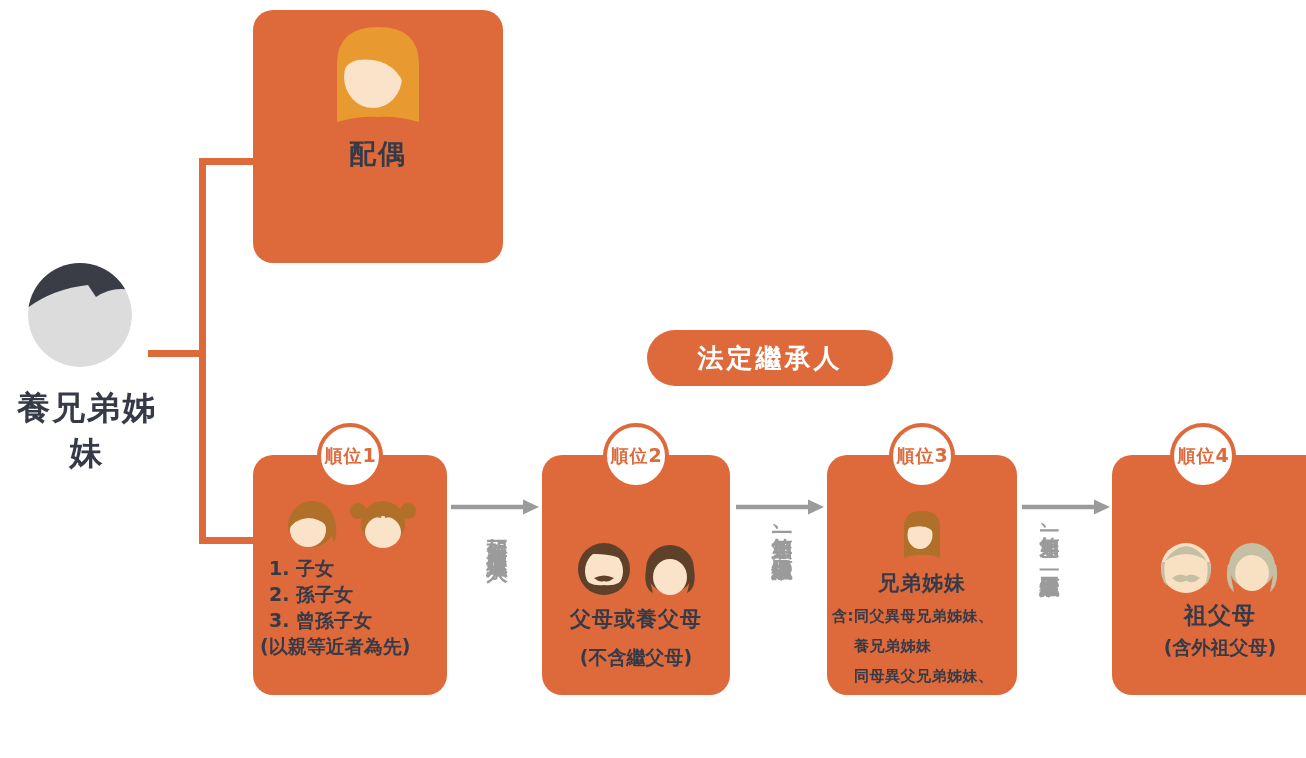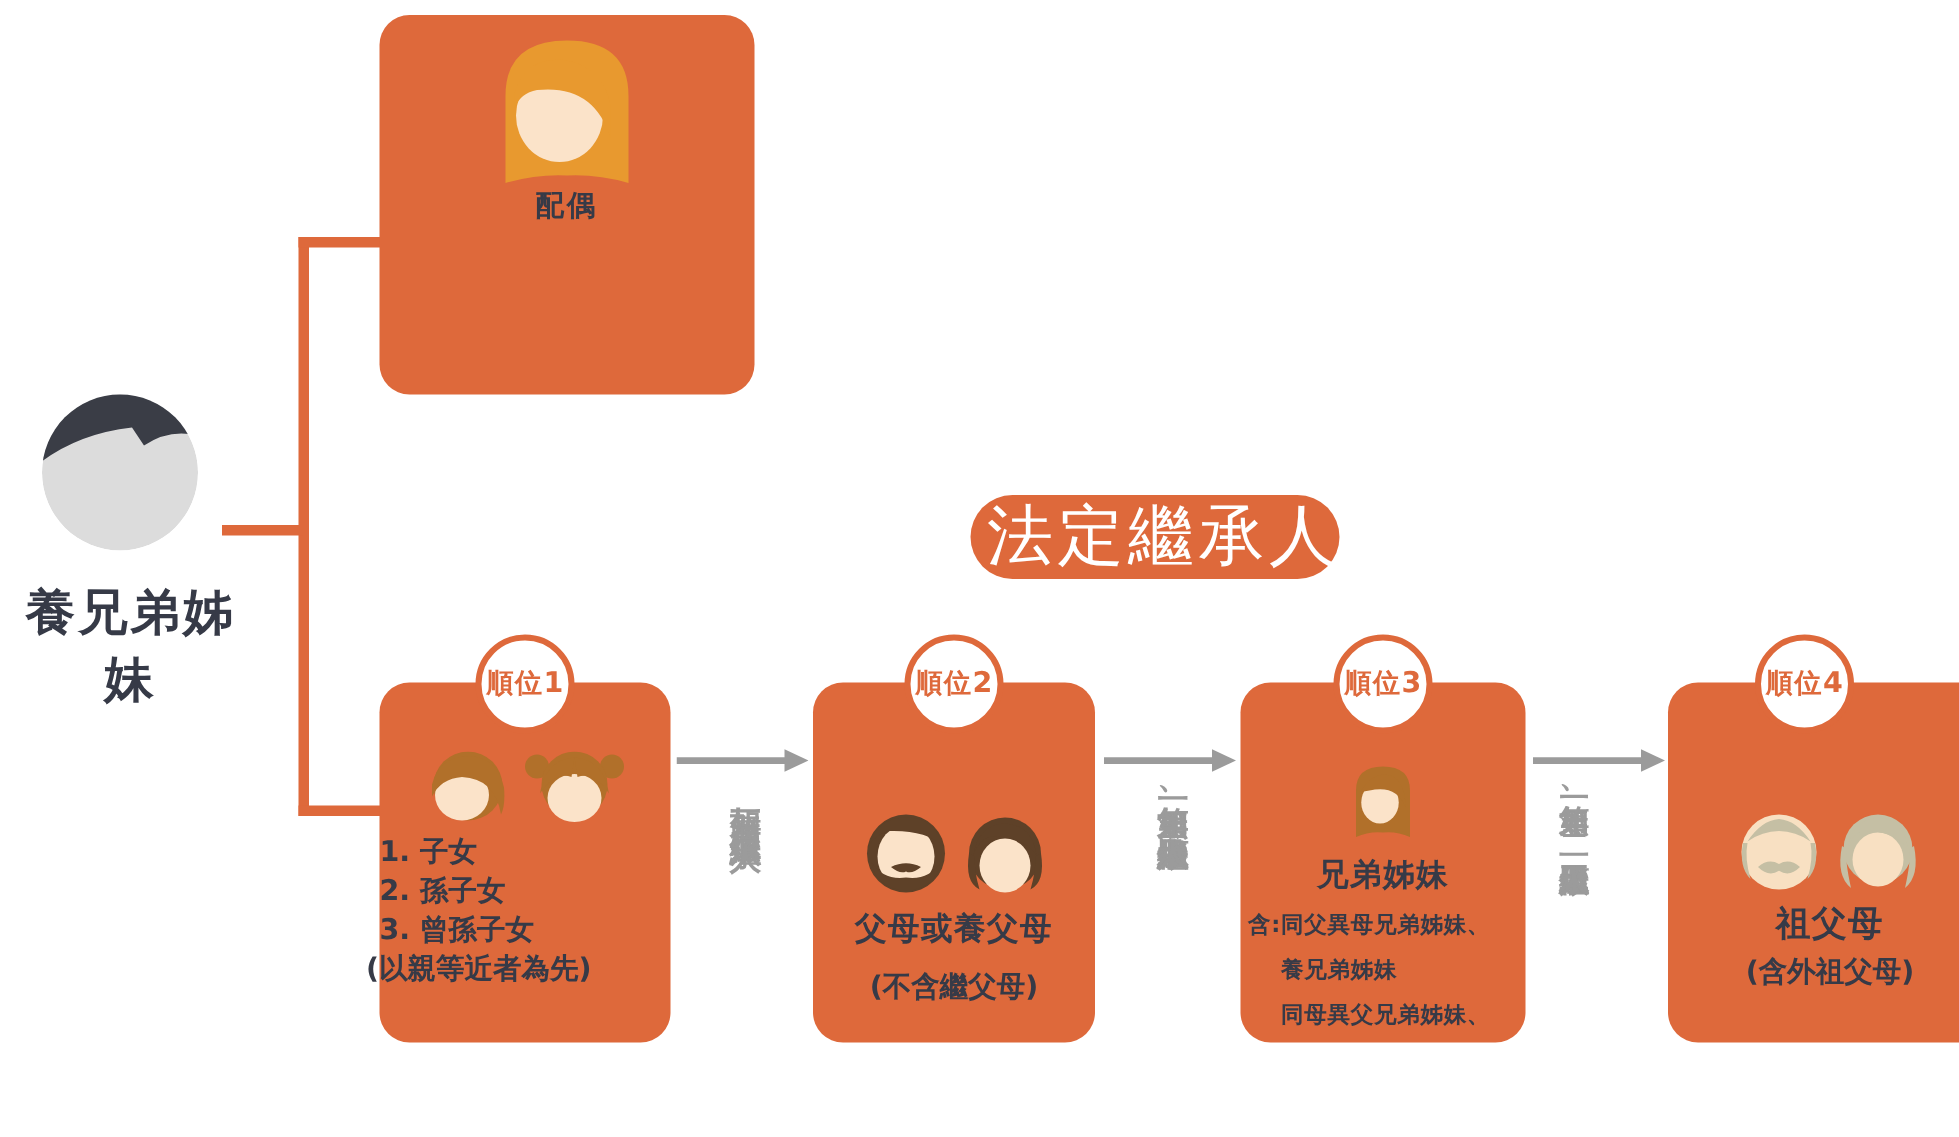--- a/index.html
+++ b/index.html
@@ -12,33 +12,33 @@
   .canvas{
     position:relative;width:1306px;height:758px;background:#fff;overflow:hidden;
     font-family:"DejaVu Sans","Liberation Sans",sans-serif;color:var(--navy);
   }
   .abs{position:absolute;}
   .cline{position:absolute;background:var(--orange);}
   .obox{position:absolute;background:var(--orange);border-radius:20px;}
   .decedent-label{font-size:33px;font-weight:700;text-align:center;letter-spacing:2px;color:var(--navy);}
   .nh-title{margin-top:18px;text-align:center;font-size:35px;font-weight:700;letter-spacing:2px;color:var(--white);}
   .nh-icon{display:flex;justify-content:center;margin-top:10px;}
-  .nh-label{margin-top:0;text-align:center;font-size:19px;font-weight:700;letter-spacing:2px;color:var(--navy);}
+  .nh-label{margin-top:12px;text-align:center;font-size:27px;font-weight:700;letter-spacing:2px;color:var(--navy);}
   .pill{position:absolute;background:var(--orange);border-radius:28px;color:var(--white);
-        font-size:44px;font-weight:400;letter-spacing:3px;text-align:right;line-height:56px;}
+        font-size:26px;font-weight:700;letter-spacing:3px;text-align:center;line-height:56px;}
   .badge{position:absolute;width:58px;height:58px;background:#fff;border:4px solid var(--orange);
          border-radius:50%;display:flex;flex-direction:row;align-items:center;justify-content:center;
          color:var(--orange);font-weight:700;z-index:3;}
   .badge .w{font-size:18px;line-height:1.1;letter-spacing:1px;}
   .badge .r{font-size:19px;line-height:1.15;}
   .icons-row{display:flex;justify-content:center;align-items:flex-end;gap:10px;}
   .box-title{text-align:center;font-size:21px;font-weight:700;letter-spacing:1px;color:var(--navy);}
   .box-title.big{font-size:23px;}
   .box-sub{text-align:center;font-size:19px;font-weight:600;color:var(--navy);}
-  .list{font-size:19px;font-weight:600;color:var(--navy);line-height:26px;}
+  .list{font-size:19px;font-weight:600;color:var(--navy);line-height:26px;padding-left:16px;}
   .list .foot{margin-left:-9px;letter-spacing:0px;}
   .notes{display:flex;align-items:flex-start;font-size:15px;font-weight:600;line-height:30px;
          color:var(--navy);padding-left:5px;letter-spacing:0.5px;}
   .vtext{position:absolute;writing-mode:vertical-lr;color:var(--grey);font-size:21px;font-weight:600;}
   .vt1{letter-spacing:3px;line-height:26px;}
   .vt2{letter-spacing:0px;line-height:26px;}
   .vt3{font-size:20px;letter-spacing:0px;line-height:35px;height:164px;}
   .arrow{position:absolute;width:88px;height:16px;}
   svg{display:block;}
 </style>

